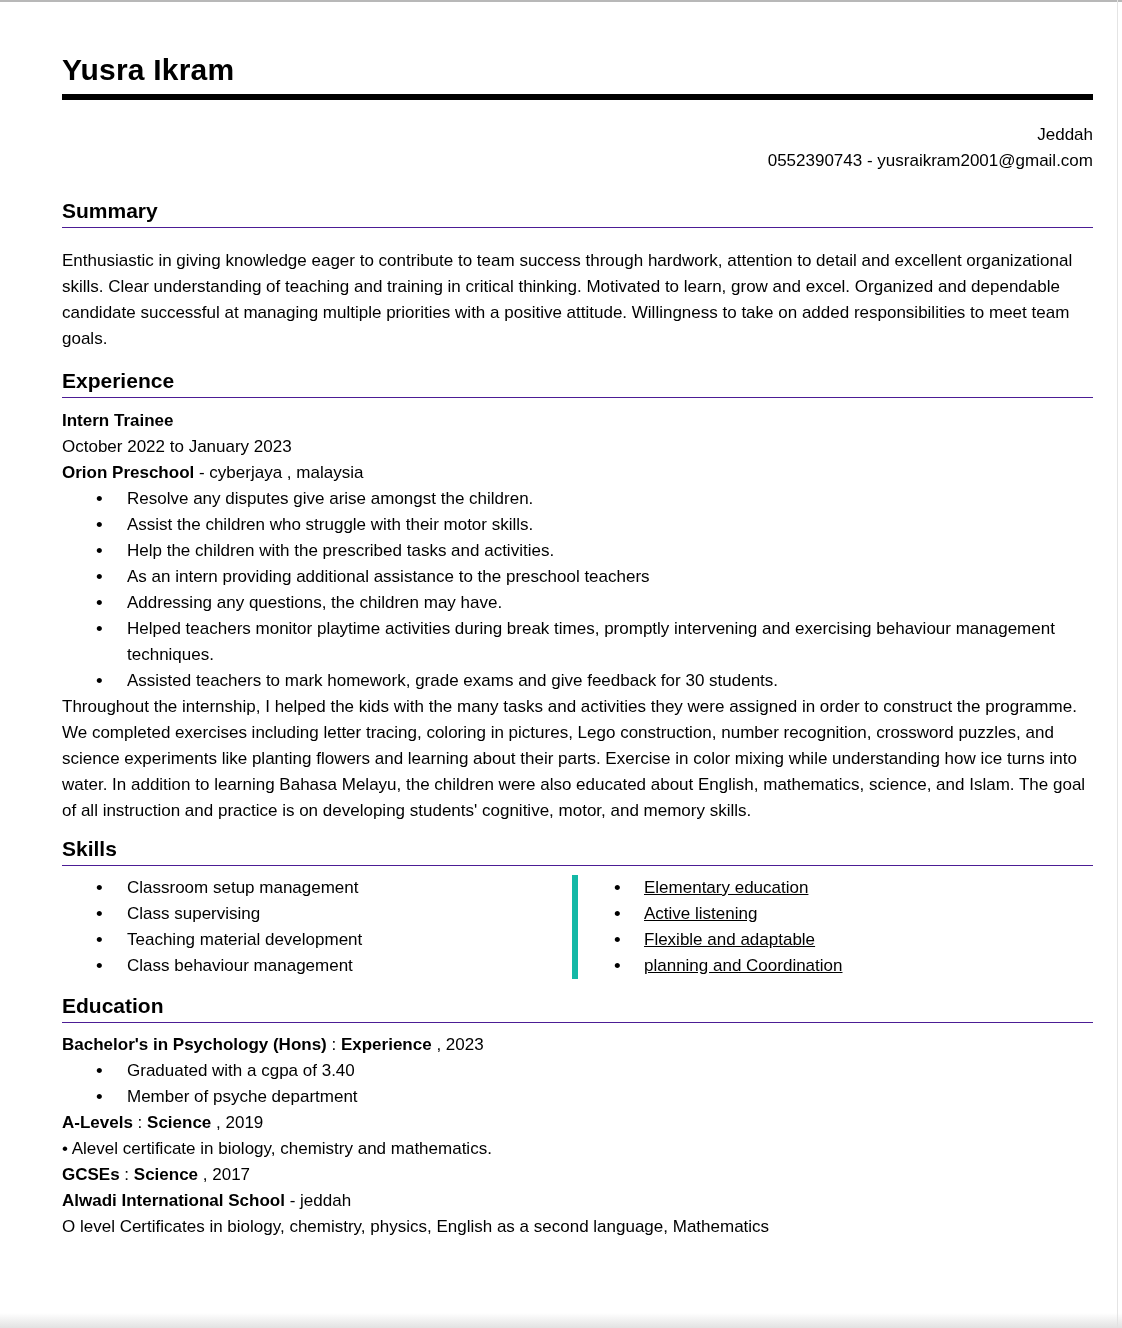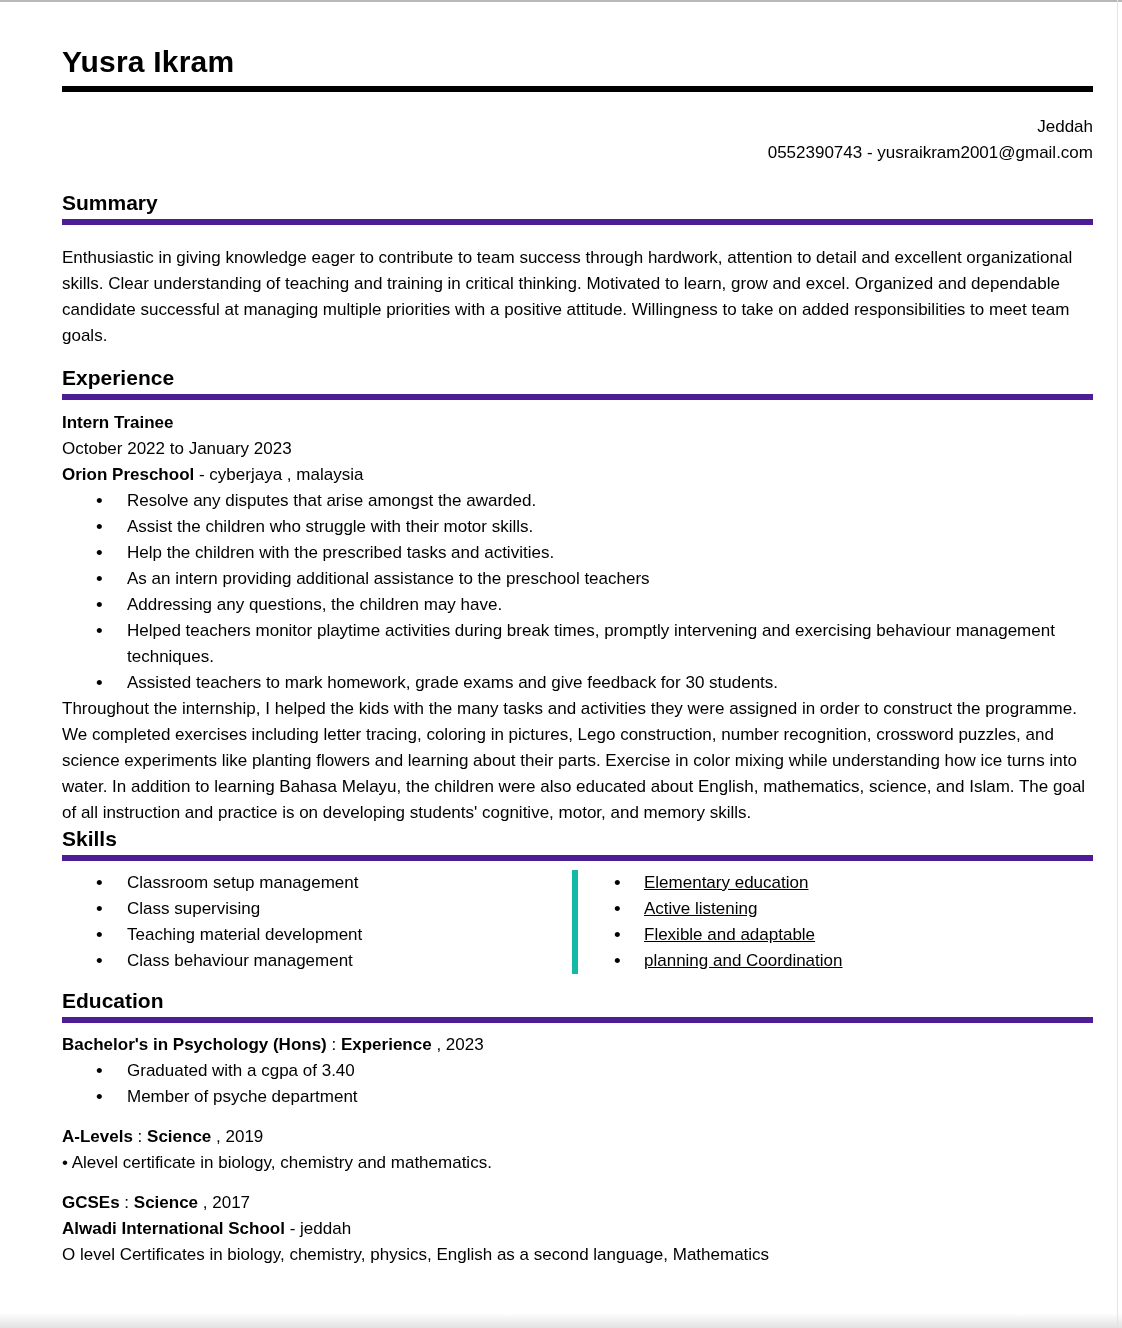--- a/index.html
+++ b/index.html
@@ -19,45 +19,45 @@
   }
   .page-right-edge {
     position: absolute; top: 0; left: 1117px; width: 1px; height: 1328px;
     background: #e4e4e4;
   }
   .page-bottom-edge {
     position: absolute; bottom: 0; left: 0; width: 1122px; height: 15px;
     background: linear-gradient(to bottom, rgba(255,255,255,0), #e2e2e2);
   }
   .content {
-    position: absolute; top: 8px; left: 62px; width: 1031px;
+    position: absolute; top: 16px; left: 62px; width: 1031px;
   }
   .resume-name {
     margin-top: 36px;
     font-size: 30px; font-weight: bold; line-height: 36px;
     letter-spacing: 0.2px;
   }
   .double-rule {
     margin-top: 6px;
     height: 4px;
     border-top: 3px solid #000;
     border-bottom: 3px solid #000;
   }
   .contact {
     margin-top: 22px;
     text-align: right;
   }
   .section-heading {
     font-size: 21px; font-weight: bold; line-height: 25px;
     padding-bottom: 4px;
-    border-bottom: 6px solid #4c1d95;
+    border-bottom: 1px solid #4c1d95;
   }
   .h-summary    { margin-top: 24px; }
   .h-experience { margin-top: 16px; }
-  .h-skills     { }
+  .h-skills     { margin-top: 12px; }
   .h-education  { margin-top: 14px; }
   .summary-text { margin-top: 20px; }
   .job-header { margin-top: 10px; }
   .bold { font-weight: bold; }
   ul.bullets { list-style: none; margin: 0; padding: 0; }
   ul.bullets li {
     position: relative;
     padding-left: 65px;
   }
   ul.bullets li::before {
@@ -72,21 +72,21 @@
     margin-top: 9px;
   }
   .skills-col-left {
     width: 516px;
     border-right: 6px solid #14b8a6;
   }
   .skills-col-right { flex: 1; text-decoration: underline; }
   .skills-col-right ul.bullets li { padding-left: 66px; }
   .skills-col-right ul.bullets li::before { left: 36px; }
   .edu-entry-first { margin-top: 9px; }
-  .edu-entry { margin-top: 14px; }
+  .edu-entry { }
 </style>
 </head>
 <body>
 
 <div class="page-top-edge"></div>
 <div class="page-right-edge"></div>
 
 <div class="content">
 
   <h1 class="resume-name">Yusra Ikram</h1>
@@ -100,21 +100,21 @@
   <h2 class="section-heading h-summary">Summary</h2>
   <p class="summary-text">Enthusiastic in giving knowledge eager to contribute to team success through hardwork, attention to detail and excellent organizational skills. Clear understanding of teaching and training in critical thinking. Motivated to learn, grow and excel. Organized and dependable candidate successful at managing multiple priorities with a positive attitude. Willingness to take on added responsibilities to meet team goals.</p>
 
   <h2 class="section-heading h-experience">Experience</h2>
   <div class="job-header">
     <div class="bold">Intern Trainee</div>
     <div>October 2022 to January 2023</div>
     <div><span class="bold">Orion Preschool</span><span> - </span><span>cyberjaya , malaysia</span></div>
   </div>
   <ul class="bullets">
-    <li>Resolve any disputes that arise amongst the awarded.</li>
+    <li>Resolve any disputes give arise amongst the children.</li>
     <li>Assist the children who struggle with their motor skills.</li>
     <li>Help the children with the prescribed tasks and activities.</li>
     <li>As an intern providing additional assistance to the preschool teachers</li>
     <li>Addressing any questions, the children may have.</li>
     <li>Helped teachers monitor playtime activities during break times, promptly intervening and exercising behaviour management techniques.</li>
     <li>Assisted teachers to mark homework, grade exams and give feedback for 30 students.</li>
   </ul>
   <p class="experience-paragraph">Throughout the internship, I helped the kids with the many tasks and activities they were assigned in order to construct the programme. We completed exercises including letter tracing, coloring in pictures, Lego construction, number recognition, crossword puzzles, and science experiments like planting flowers and learning about their parts. Exercise in color mixing while understanding how ice turns into water. In addition to learning Bahasa Melayu, the children were also educated about English, mathematics, science, and Islam. The goal of all instruction and practice is on developing students' cognitive, motor, and memory skills.</p>
 
   <h2 class="section-heading h-skills">Skills</h2>

